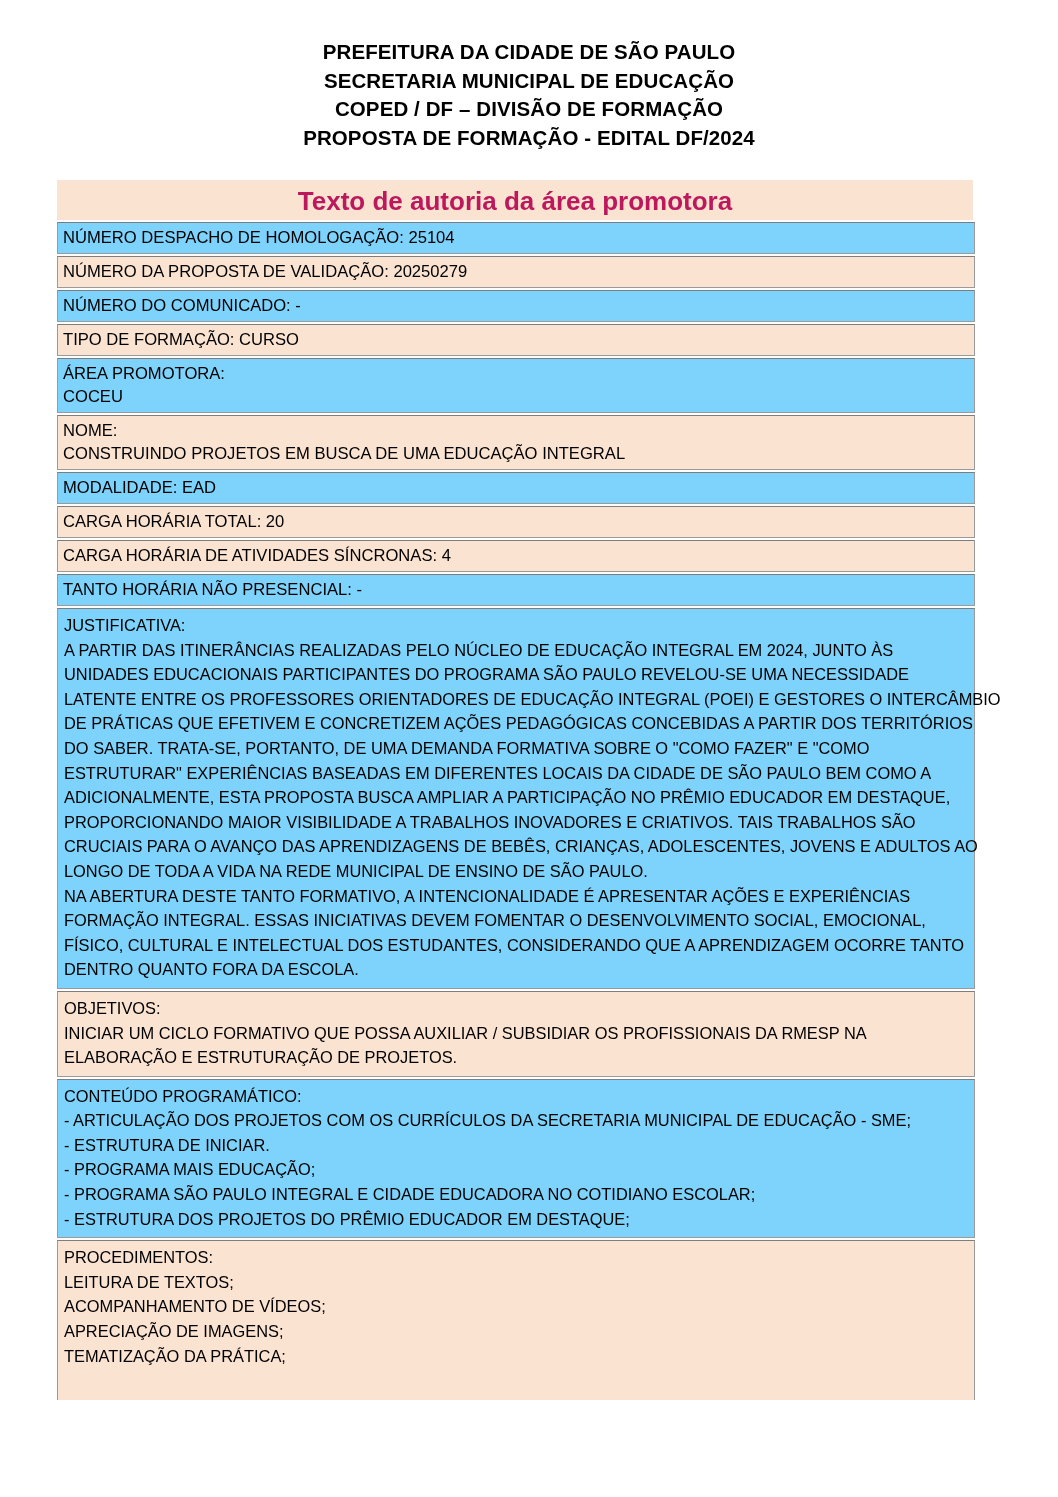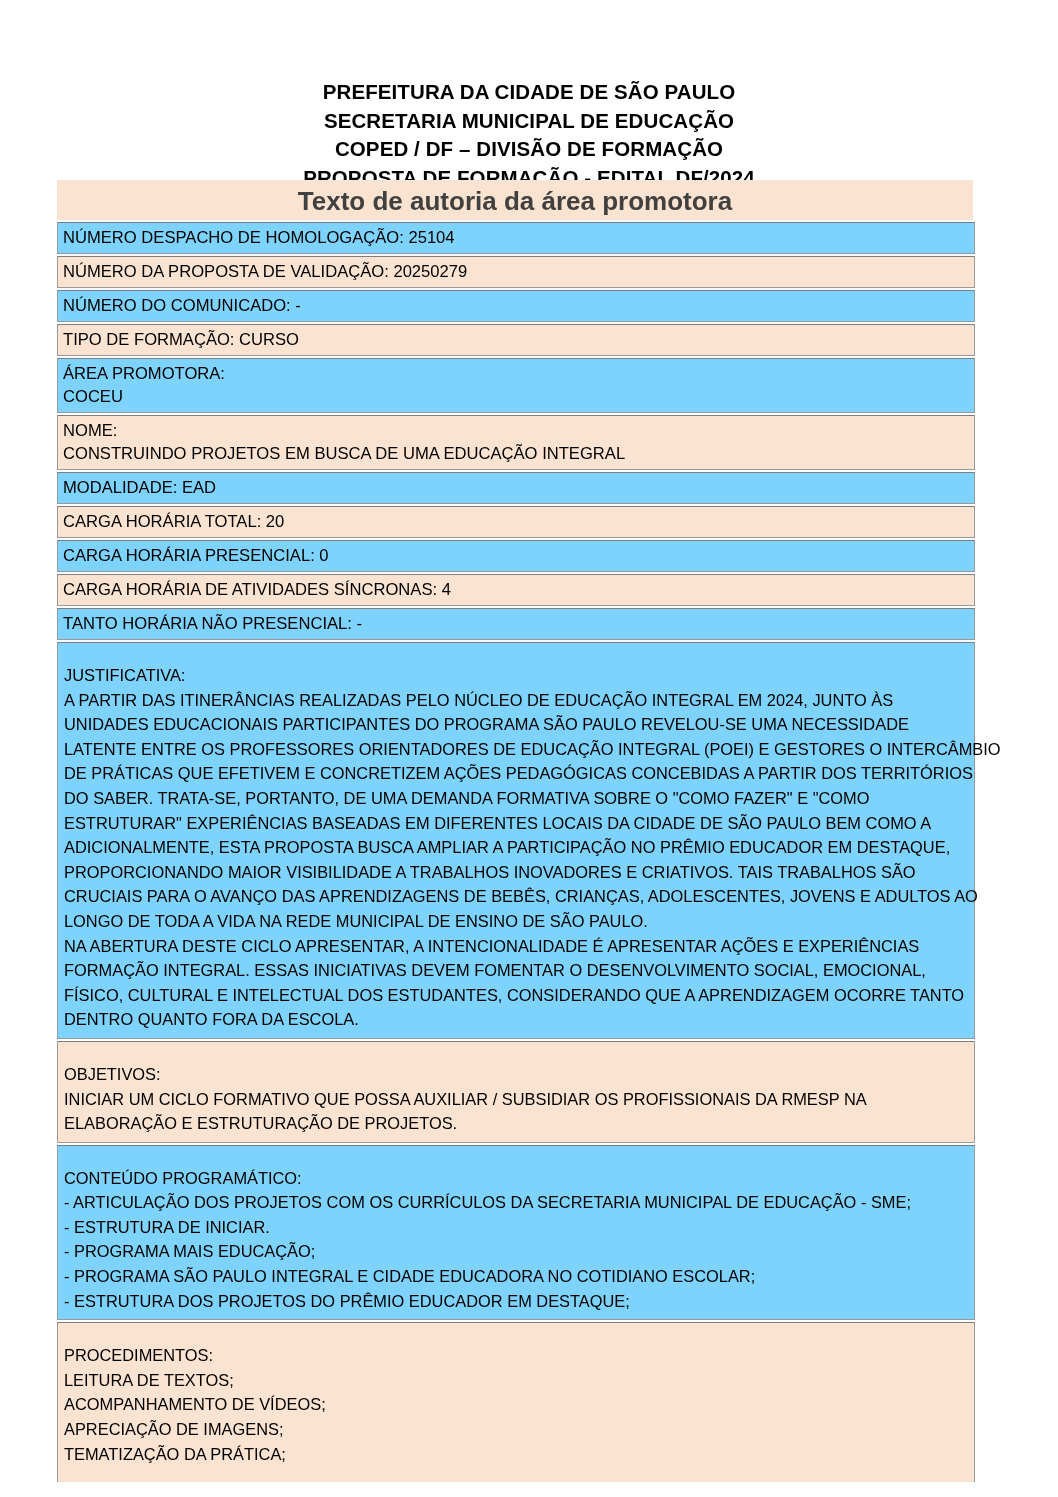--- a/index.html
+++ b/index.html
@@ -19,21 +19,21 @@
   .page {
     position: relative;
     width: 1058px;
     height: 1497px;
     box-sizing: border-box;
     padding: 0;
   }
 
   
   .doc-header {
-    padding-top: 78px;
+    padding-top: 38px;
     text-align: center;
   }
   .doc-header .hline {
     font-size: 20.5px;
     font-weight: bold;
     line-height: 28.5px;
     letter-spacing: 0.1px;
     white-space: nowrap;
   }
 
@@ -41,21 +41,21 @@
   .form-table {
     position: absolute;
     left: 57px;
     top: 180px;
     width: 918px;
   }
 
   .band-title {
     background: #fbe3d1;
     text-align: center;
-    color: #404040;
+    color: #be185d;
     font-size: 26px;
     font-weight: bold;
     line-height: 34px;
     height: 40px;
     padding-top: 4px;
     box-sizing: border-box;
     width: 916px;
   }
 
   .row {
@@ -69,21 +69,21 @@
     background: #7dd3fc;
     margin-top: 2px;
   }
   .row.alt { background: #fbe3d1; }
   .row.bold { font-weight: normal; }
 
   .row .ln { display: block; white-space: nowrap; }
 
   
   .row.para {
-    padding: 20px 5px 6px 6px;
+    padding: 4px 5px 6px 6px;
     line-height: 24.6px;
   }
   .row.para .ln {
     display: block;
     white-space: nowrap;
     font-size: 16.4px;
   }
 
   .row.last {
     border-bottom: none;
@@ -134,23 +134,20 @@
     </div>
 
     <div class="row">
       <span class="ln">MODALIDADE: EAD</span>
     </div>
 
     <div class="row alt">
       <span class="ln">CARGA HORÁRIA TOTAL: 20</span>
     </div>
 
-    <div class="row">
-      <span class="ln">CARGA HORÁRIA PRESENCIAL: 0</span>
-    </div>
 
     <div class="row alt">
       <span class="ln">CARGA HORÁRIA DE ATIVIDADES SÍNCRONAS: 4</span>
     </div>
 
     <div class="row">
       <span class="ln">TANTO HORÁRIA NÃO PRESENCIAL:  -</span>
     </div>
 
 
@@ -159,21 +156,21 @@
       <span class="ln">A PARTIR DAS ITINERÂNCIAS REALIZADAS PELO NÚCLEO DE EDUCAÇÃO INTEGRAL EM 2024, JUNTO ÀS</span>
       <span class="ln">UNIDADES EDUCACIONAIS PARTICIPANTES DO PROGRAMA SÃO PAULO REVELOU-SE UMA NECESSIDADE</span>
       <span class="ln">LATENTE ENTRE OS PROFESSORES ORIENTADORES DE EDUCAÇÃO INTEGRAL (POEI) E GESTORES O INTERCÂMBIO</span>
       <span class="ln">DE PRÁTICAS QUE EFETIVEM E CONCRETIZEM AÇÕES PEDAGÓGICAS CONCEBIDAS A PARTIR DOS TERRITÓRIOS</span>
       <span class="ln">DO SABER. TRATA-SE, PORTANTO, DE UMA DEMANDA FORMATIVA SOBRE O "COMO FAZER" E "COMO</span>
       <span class="ln">ESTRUTURAR" EXPERIÊNCIAS BASEADAS EM DIFERENTES LOCAIS DA CIDADE DE SÃO PAULO BEM COMO A</span>
       <span class="ln">ADICIONALMENTE, ESTA PROPOSTA BUSCA AMPLIAR A PARTICIPAÇÃO NO PRÊMIO EDUCADOR EM DESTAQUE,</span>
       <span class="ln">PROPORCIONANDO MAIOR VISIBILIDADE A TRABALHOS INOVADORES E CRIATIVOS. TAIS TRABALHOS SÃO</span>
       <span class="ln">CRUCIAIS PARA O AVANÇO DAS APRENDIZAGENS DE BEBÊS, CRIANÇAS, ADOLESCENTES, JOVENS E ADULTOS AO</span>
       <span class="ln">LONGO DE TODA A VIDA NA REDE MUNICIPAL DE ENSINO DE SÃO PAULO.</span>
-      <span class="ln">NA ABERTURA DESTE CICLO APRESENTAR, A INTENCIONALIDADE É APRESENTAR AÇÕES E EXPERIÊNCIAS</span>
+      <span class="ln">NA ABERTURA DESTE TANTO FORMATIVO, A INTENCIONALIDADE É APRESENTAR AÇÕES E EXPERIÊNCIAS</span>
       <span class="ln">FORMAÇÃO INTEGRAL. ESSAS INICIATIVAS DEVEM FOMENTAR O DESENVOLVIMENTO SOCIAL, EMOCIONAL,</span>
       <span class="ln">FÍSICO, CULTURAL E INTELECTUAL DOS ESTUDANTES, CONSIDERANDO QUE A APRENDIZAGEM OCORRE TANTO</span>
       <span class="ln">DENTRO QUANTO FORA DA ESCOLA.</span>
     </div>
 
     <div class="row para alt">
       <span class="ln">OBJETIVOS:</span>
       <span class="ln">INICIAR UM CICLO FORMATIVO QUE POSSA AUXILIAR / SUBSIDIAR OS PROFISSIONAIS DA RMESP NA</span>
       <span class="ln">ELABORAÇÃO E ESTRUTURAÇÃO DE PROJETOS.</span>
     </div>

